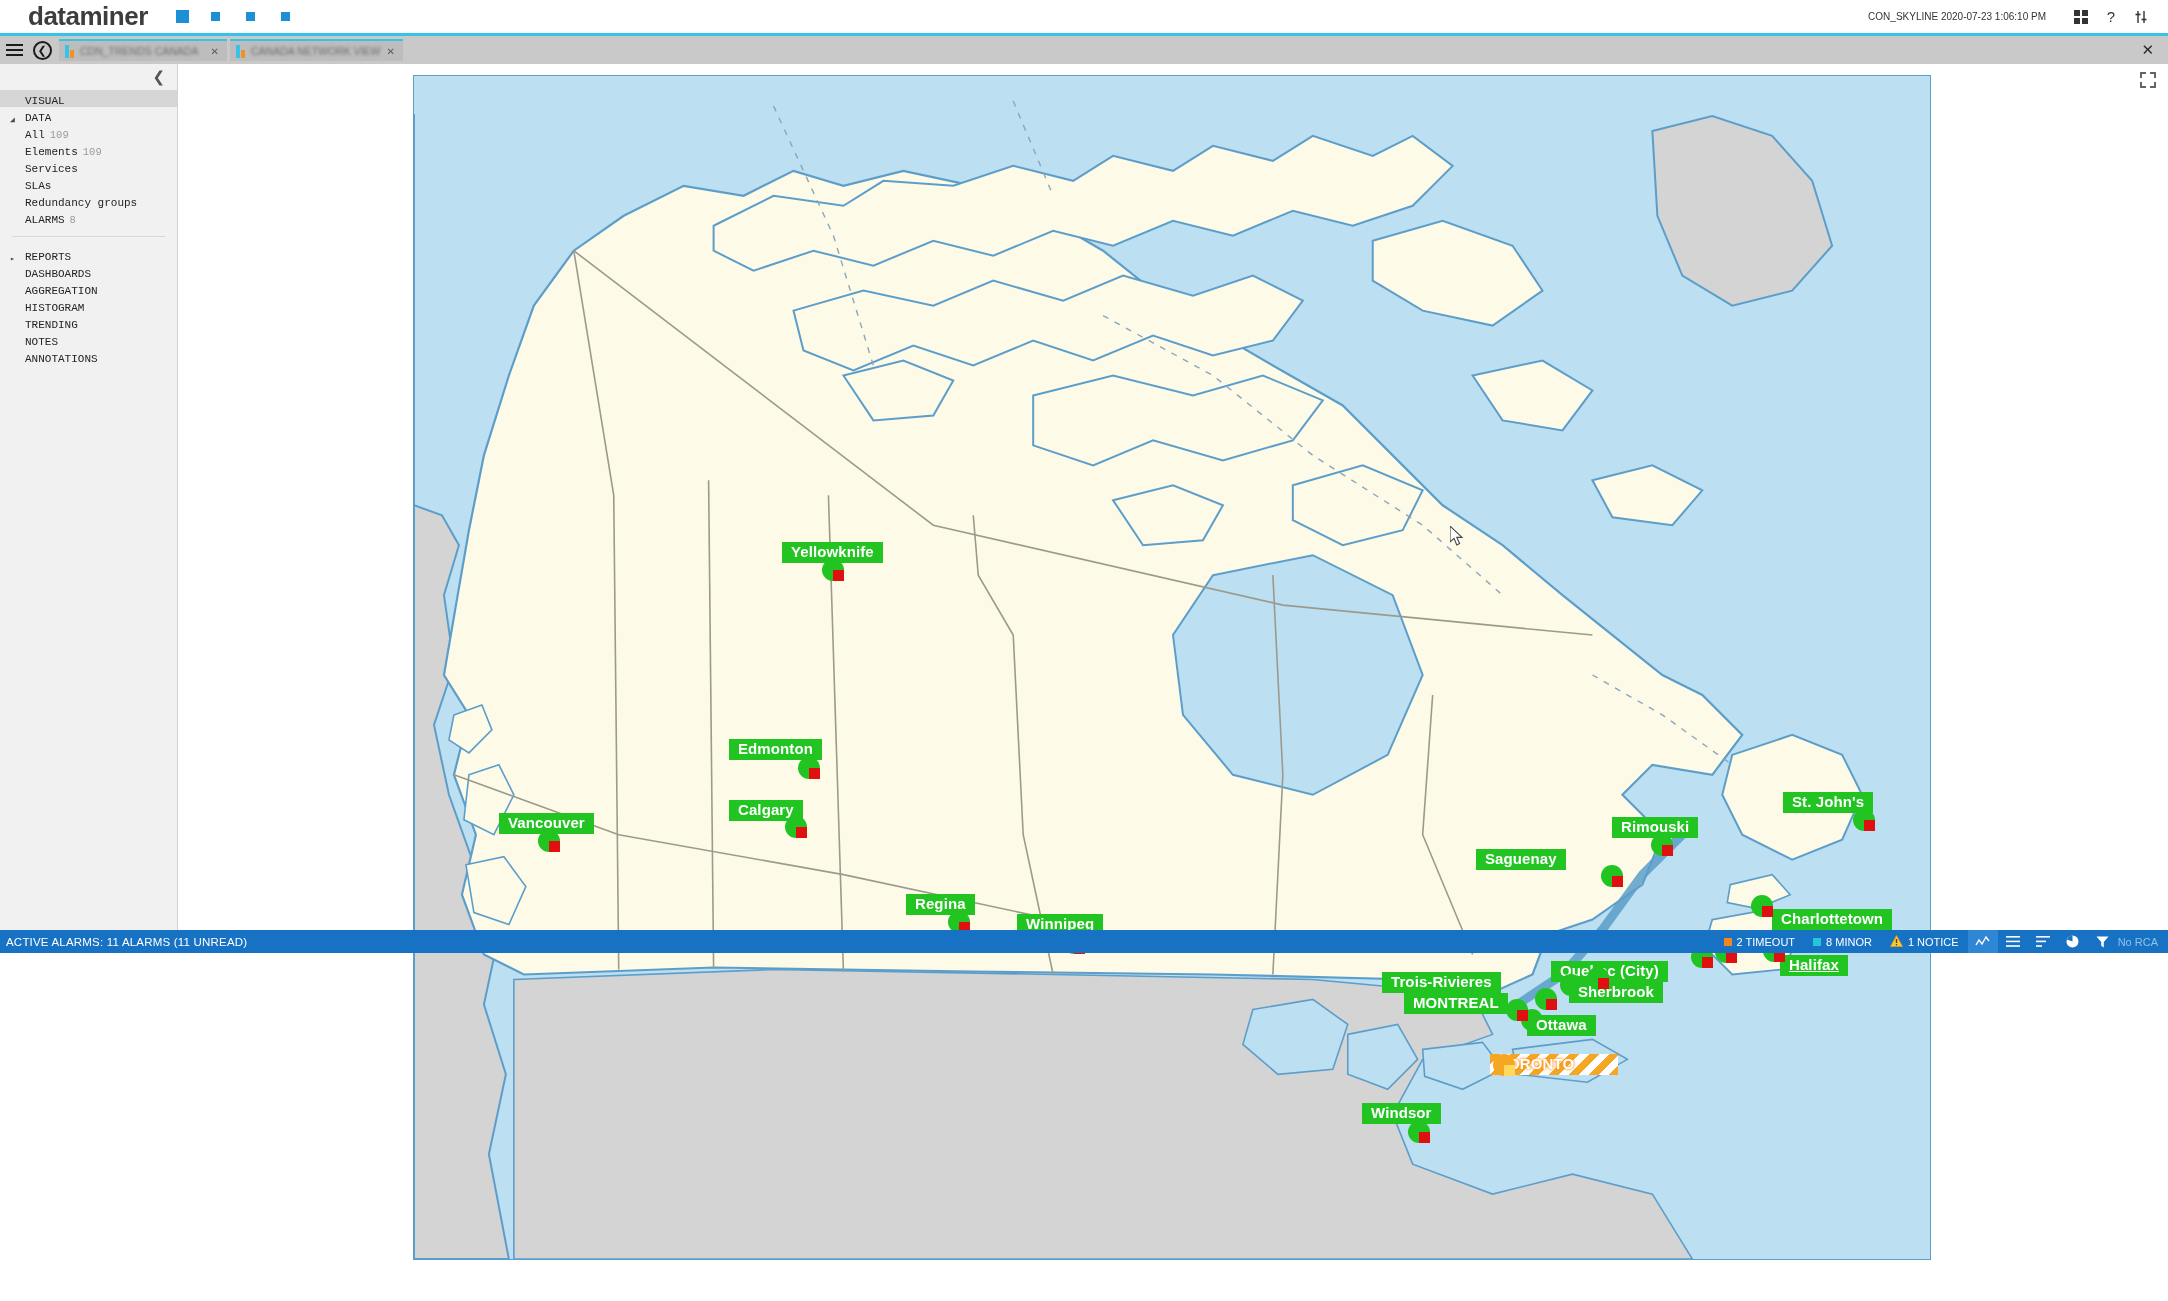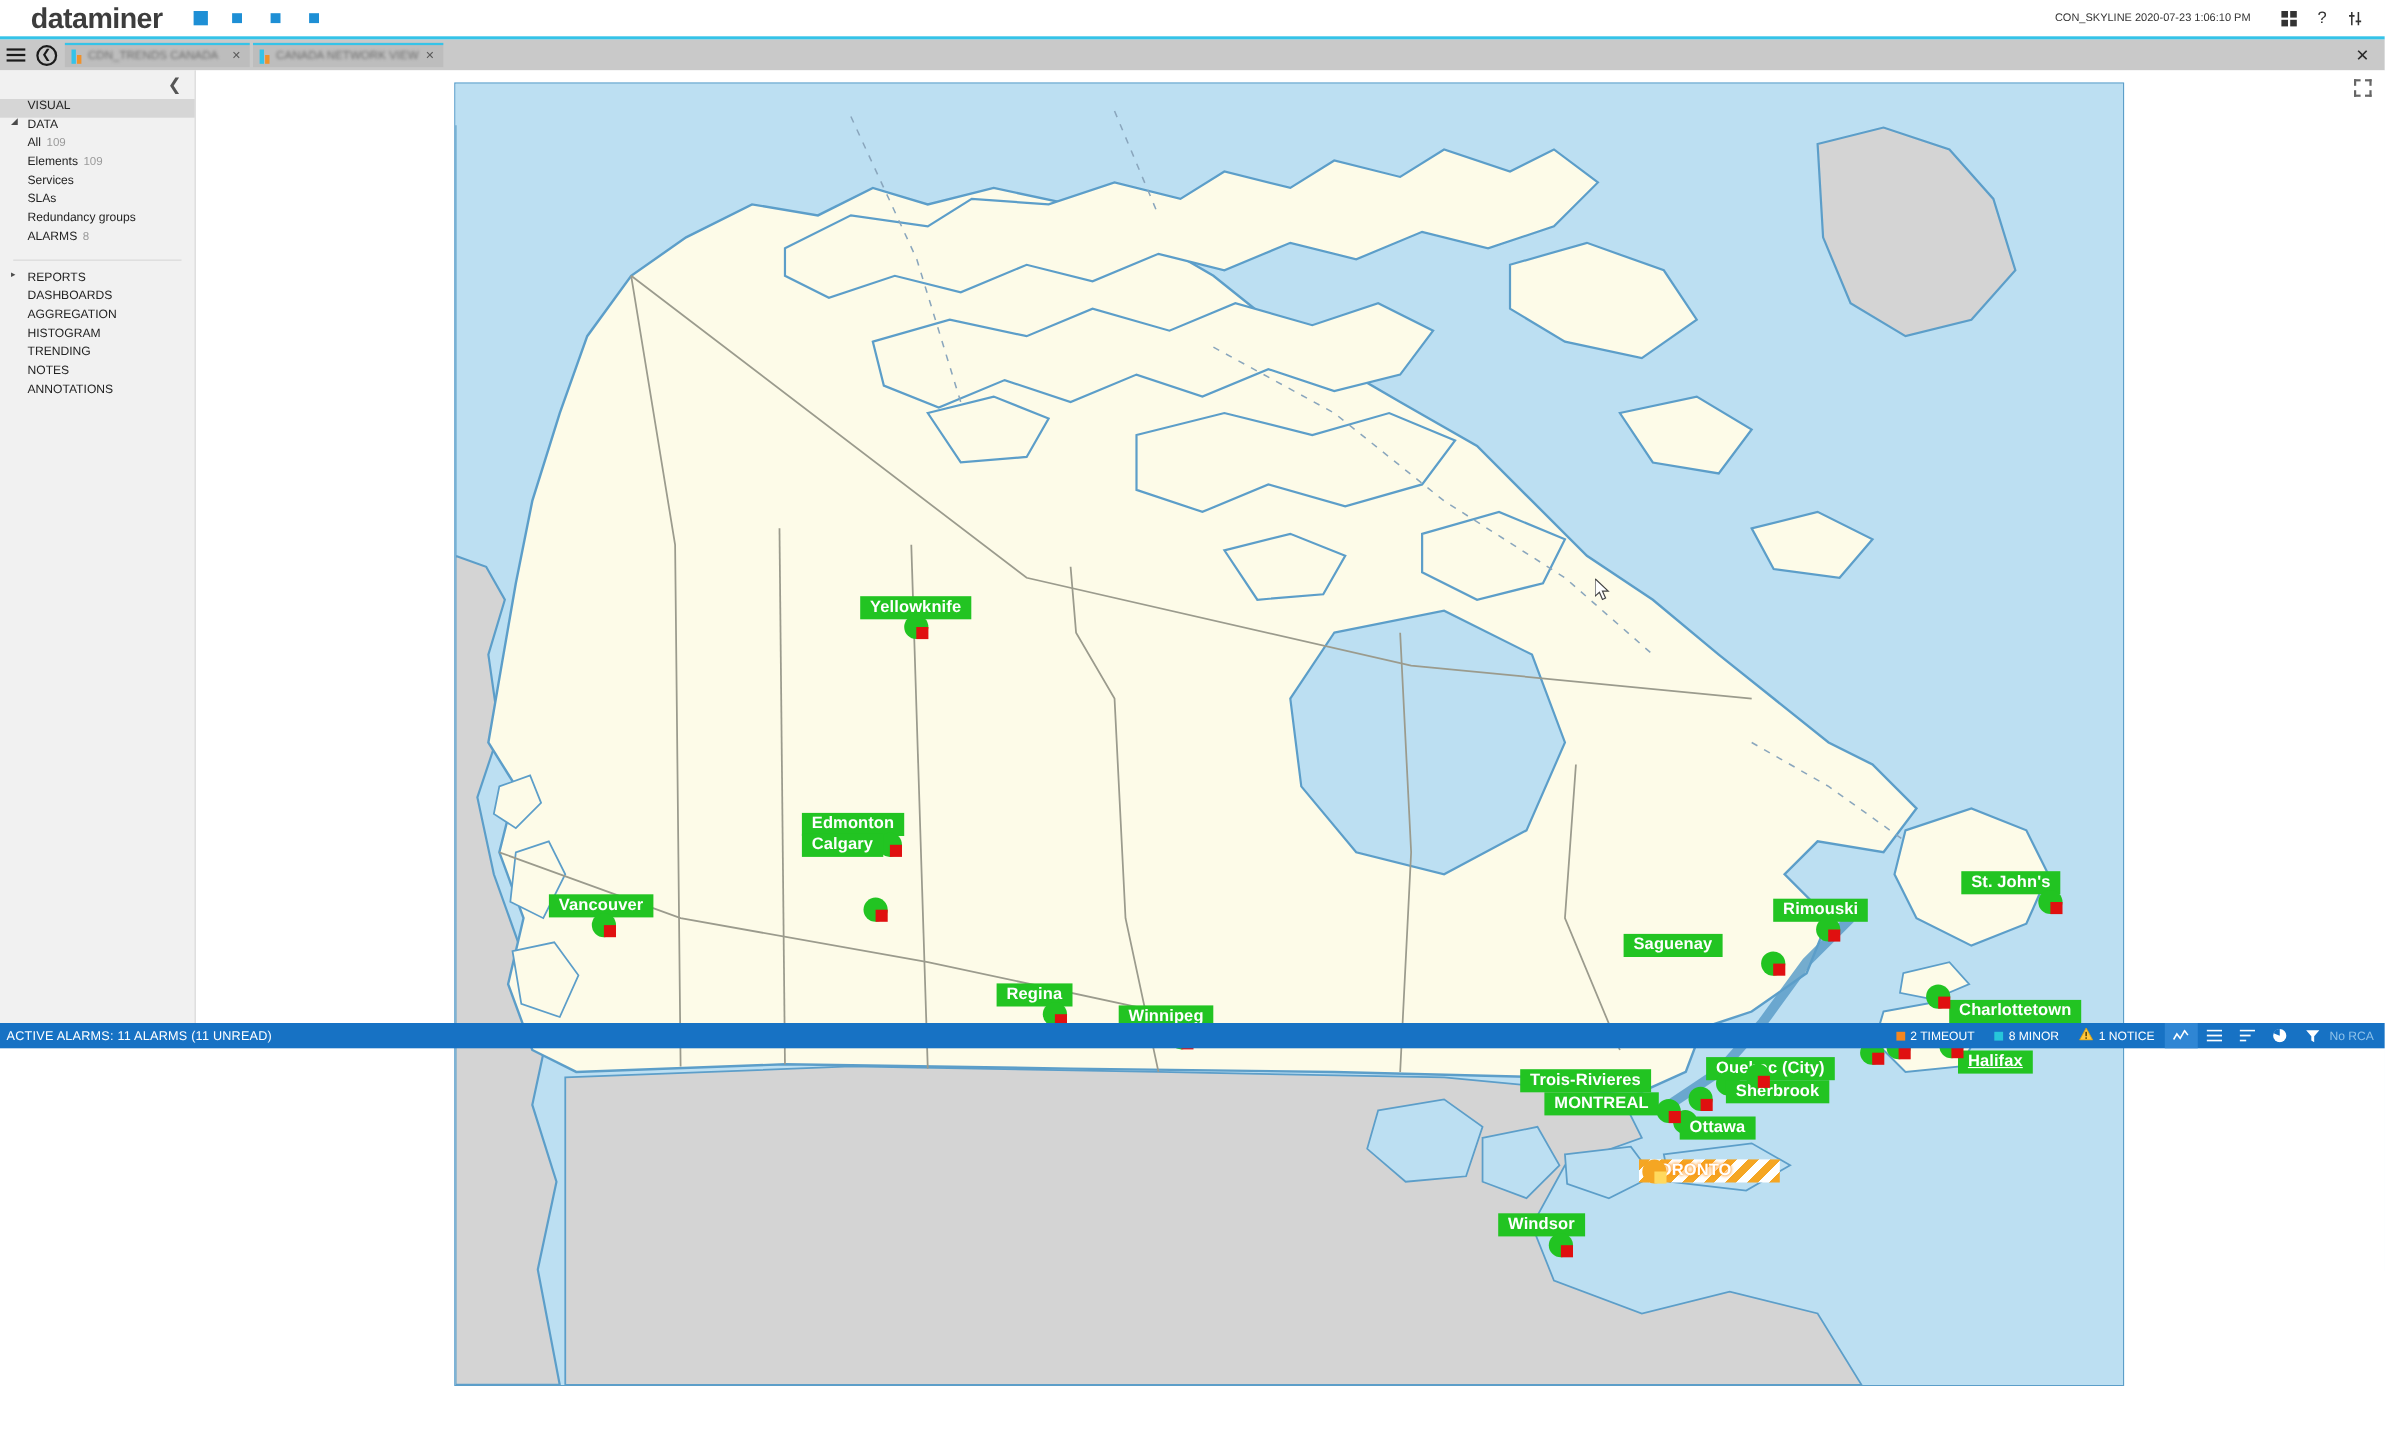--- a/index.html
+++ b/index.html
@@ -80,23 +80,24 @@
   
   .sidebar {
     position: absolute; left: 0; top: 64px; width: 178px; bottom: 23px;
     background: #f1f1f1; border-right: 1px solid #d2d2d2;
   }
   .side-collapse {
     height: 26px; display: flex; align-items: center; justify-content: flex-end;
     padding-right: 12px; font-size: 15px; color: #555;
   }
   .side-item {
-    height: 17px; display: flex; align-items: flex-start;
+    height: 17px; display: flex; align-items: flex-end;
     font-size: 11px; color: #232323; padding-left: 25px; position: relative;
     white-space: nowrap;
+    font-family: Liberation Mono, monospace;
   }
   .side-item.sel { background: #d6d6d6; font-weight: normal; }
   .side-item.lvl2 { }
   .side-count { color: #9a9a9a; margin-left: 5px; font-size: 10.5px; }
   .twisty {
     position: absolute; left: 10px; font-size: 8px; color: #4a4a4a; line-height: 1;
   }
   .side-sep {
     height: 1px; background: #d8d8d8; margin: 10px 12px 9px 12px;
   }
@@ -400,21 +401,21 @@
             <span class="wedge"></span>
           </div>
           <div class="lbl" style="left: 85px; top: 737px;">Vancouver</div>
           <div class="pin" style="left: 135px; top: 765px;">
             <span class="wedge"></span>
           </div>
           <div class="lbl" style="left: 315px; top: 663px;">Edmonton</div>
           <div class="pin" style="left: 395px; top: 692px;">
             <span class="wedge"></span>
           </div>
-          <div class="lbl" style="left: 315px; top: 682px;">Calgary</div>
+          <div class="lbl" style="left: 315px; top: 724px;">Calgary</div>
           <div class="pin" style="left: 382px; top: 751px;">
             <span class="wedge"></span>
           </div>
           <div class="lbl" style="left: 492px; top: 818px;">Regina</div>
           <div class="pin" style="left: 545px; top: 846px;">
             <span class="wedge"></span>
           </div>
           <div class="lbl" style="left: 603px; top: 838px;">Winnipeg</div>
           <div class="pin" style="left: 660px; top: 867px;">
             <span class="wedge"></span>

